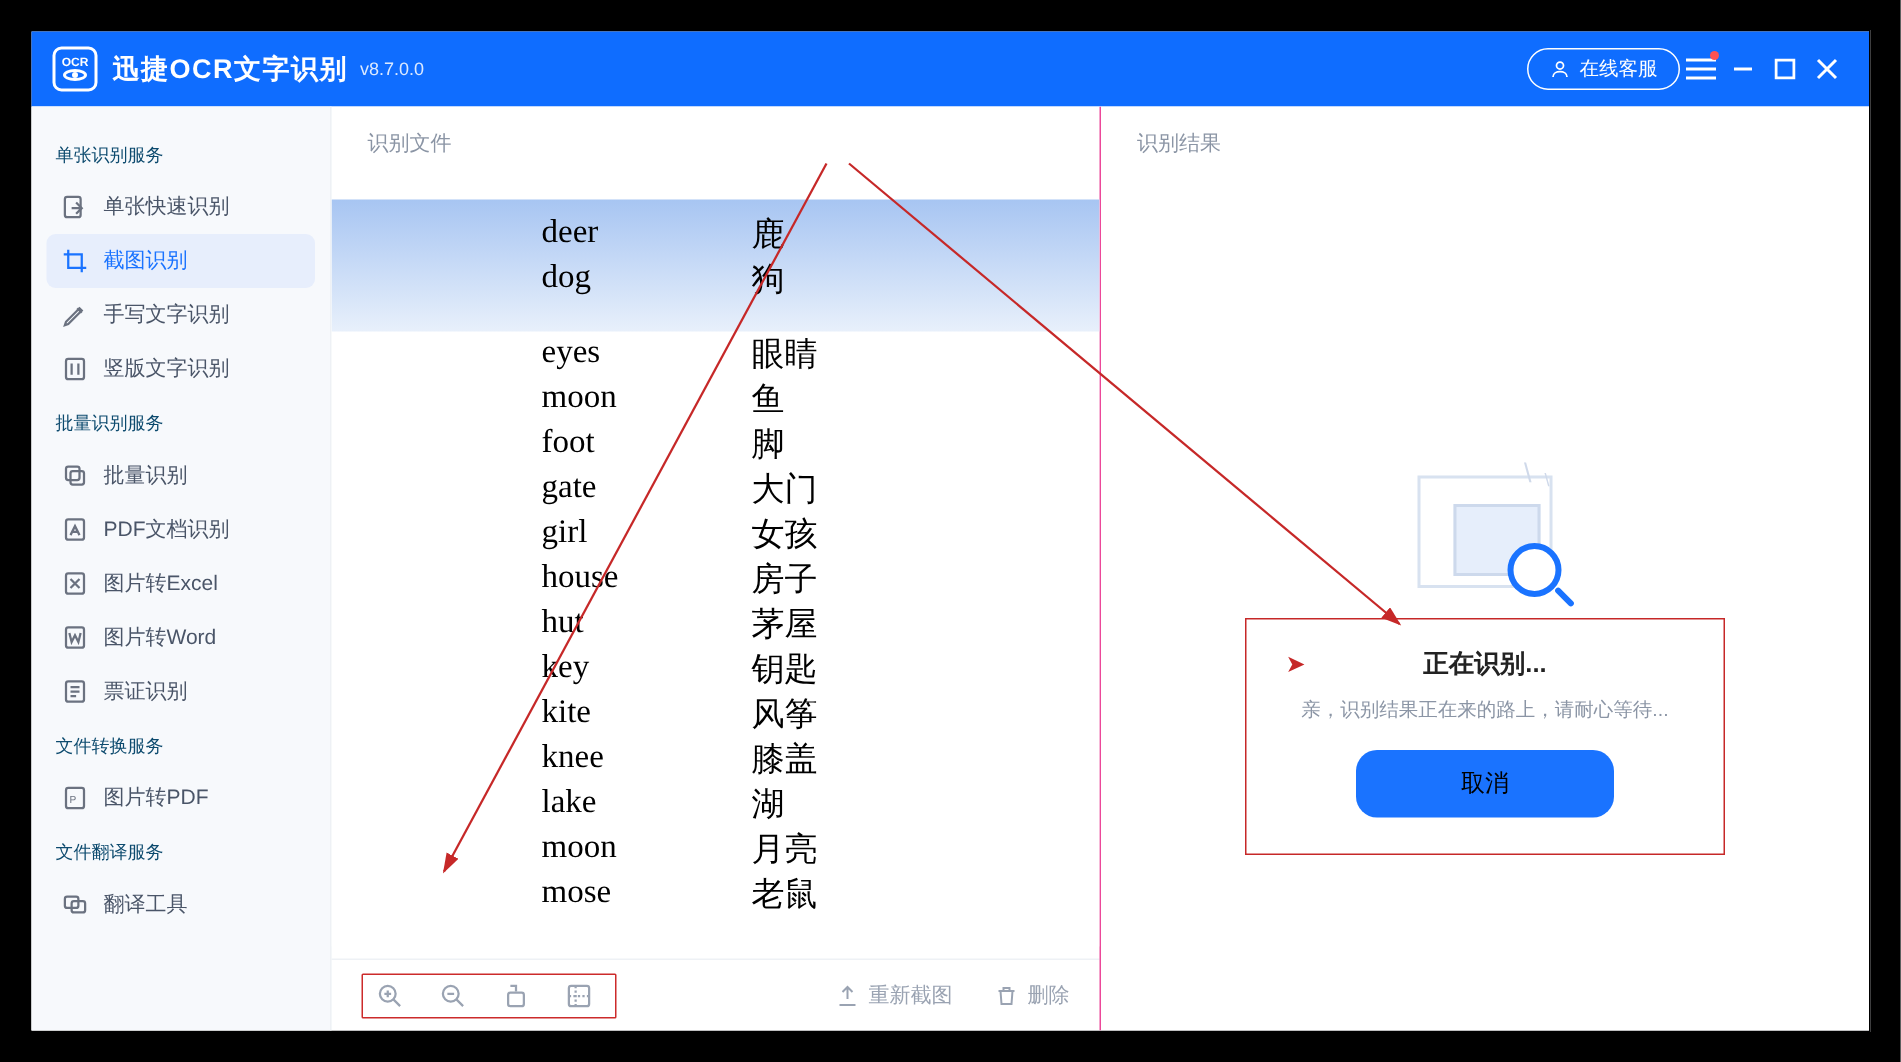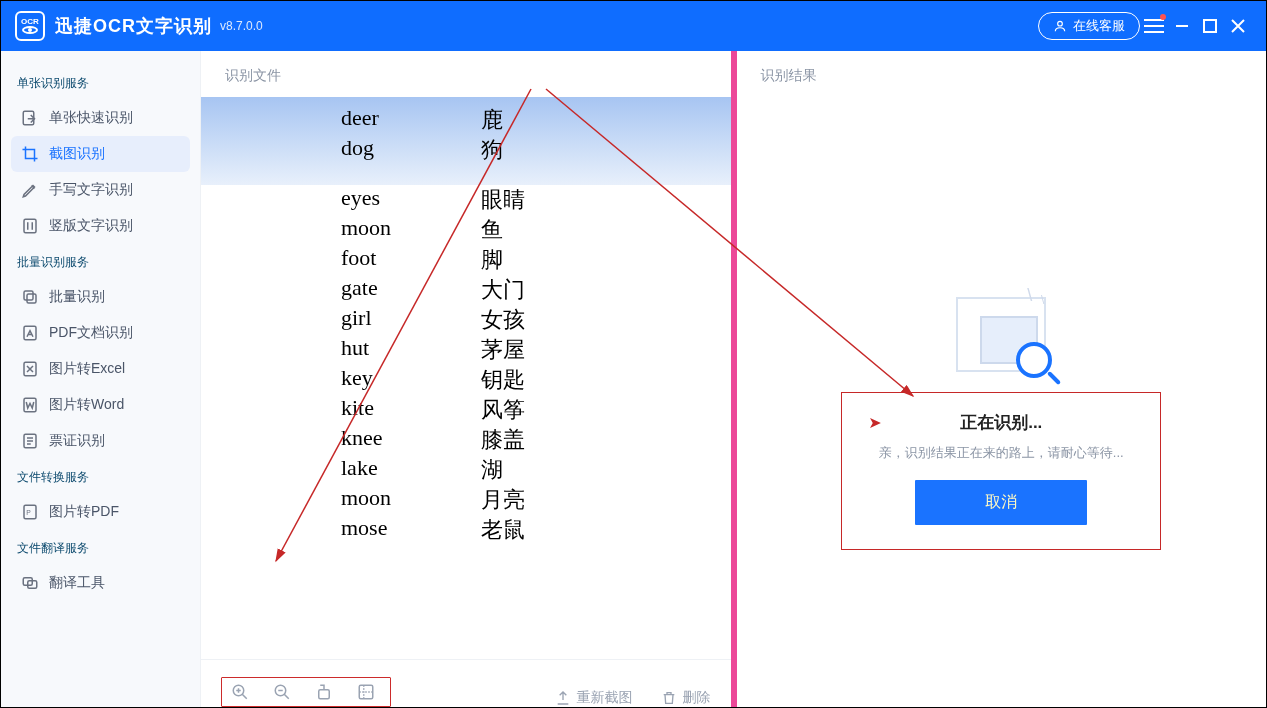--- a/index.html
+++ b/index.html
@@ -1,17 +1,17 @@
 <!DOCTYPE html>
 <html><head>
 <meta charset="utf-8">
 <style>
   * { box-sizing: border-box; margin:0; padding:0; }
   body { font-family: "Microsoft YaHei", Arial, sans-serif; background:#000; }
-  .frame { width:1267px; height:708px; background:#000; padding:0; }
+  .frame { width:1267px; height:708px; background:#000; padding:20px; }
   .app { width:100%; height:100%; background:#f7f9fc; display:flex; flex-direction:column; border:1px solid #000; position:relative; }
 
   
   .titlebar { height:50px; background:linear-gradient(#0f6dff,#0f6dff); color:#fff; display:flex; align-items:center; padding:0 14px; }
   .logo-box { width:30px; height:30px; border:2px solid #fff; border-radius:6px; display:flex; flex-direction:column; align-items:center; justify-content:center; margin-right:10px; font-size:8px; font-weight:bold;}
   .logo-eye { width:16px; height:8px; border:2px solid #fff; border-radius:50%; position:relative;}
   .logo-eye::after { content:""; width:4px; height:4px; background:#fff; border-radius:50%; position:absolute; top:0; left:4px;}
   .app-title { font-size:18px; font-weight:bold; letter-spacing:1px;}
   .app-ver { font-size:12px; margin-left:8px; opacity:.85;}
   .tb-right { margin-left:auto; display:flex; align-items:flex-end; gap:0;}
@@ -24,55 +24,55 @@
   .sidebar { width:200px; background:#f7f9fc; padding:14px 10px; overflow:auto; border-right:1px solid #eef1f5;}
   .sb-section { color:#0c4a6e; font-size:12px; margin:10px 6px 8px;}
   .sb-item { display:flex; align-items:center; gap:10px; padding:9px 10px; border-radius:6px; color:#4a5568; font-size:14px; cursor:pointer;}
   .sb-item.active { background:#e7eefc; color:#1a73ff;}
   .sb-icon { width:18px; height:18px; display:flex; align-items:center; justify-content:center; color:#6b7280;}
   .sb-item.active .sb-icon { color:#1a73ff;}
 
   
   .main { flex:1; display:flex; position:relative;}
   .panel { flex:1; display:flex; flex-direction:column; }
-  .panel + .panel { border-left:6px solid #ec4899;}
+  .panel + .panel { border-left:1px solid #ec4899;}
   .panel-head { padding:16px 24px 12px; color:#8b95a5; font-size:14px;}
   .panel-body { flex:1; position:relative; overflow:hidden;}
 
   
   .doc-area { margin:0; background:#fff;}
   .word-table { padding:0 0 20px 140px; font-family: "Times New Roman", serif; font-size:22px;}
   .wrow { display:flex; }
   .wrow .en { width:140px;}
   .wrow .cn { }
-  .highlight-rows { background:linear-gradient(#a7c5f2,#e8f0fb); padding-top:8px; margin-top:0;}
+  .highlight-rows { background:linear-gradient(#a7c5f2,#e8f0fb); padding-top:8px; margin-top:16px;}
   .highlight-rows .wrow { }
 
   
-  .left-bottom { height:48px; border-top:1px solid #eef1f5; display:flex; align-items:flex-end; padding:0 20px; gap:18px; color:#9aa3b2;}
+  .left-bottom { height:48px; border-top:1px solid #eef1f5; display:flex; align-items:center; padding:0 20px; gap:18px; color:#9aa3b2;}
   .lb-left { display:flex; gap:22px; border:1.5px solid #d34; padding:4px 14px 4px 8px; border-radius:1px; border-color:#c23; }
   .lb-left { border:1.5px solid #cc2b2b; }
   .lb-icon { width:20px; height:20px; display:flex; align-items:center; justify-content:center; cursor:pointer;}
   .lb-center { margin-left:auto; display:flex; gap:28px; align-items:center; font-size:14px;}
   .lb-btn { display:flex; align-items:center; gap:6px; cursor:pointer;}
 
   
   .result-area { height:100%; display:flex; flex-direction:column; align-items:center; justify-content:flex-start; position:relative;}
   .placeholder-img { width:90px; height:75px; border:2px solid #d8e2f0; position:relative; margin-top:200px; display:flex; align-items:flex-end; justify-content:flex-end; padding:6px;}
   .placeholder-inner { width:58px; height:48px; background:#e6eefb; border:2px solid #cdd9ec;}
   .magnifier { position:absolute; right:-8px; bottom:-8px;}
   .magnifier .lens { width:36px; height:36px; border:4px solid #1a73ff; border-radius:50%; background:#fff;}
   .magnifier .handle { width:16px; height:4px; background:#1a73ff; position:absolute; bottom:-2px; right:-10px; transform:rotate(45deg); border-radius:2px;}
   .ph-mark1 { position:absolute; top:-14px; right:12px; color:#cfd9ea; font-size:18px; }
   .ph-mark2 { position:absolute; top:-6px; right:0; color:#cfd9ea; font-size:12px; }
 
   .status-box { margin-top:20px; width:320px; border:1.5px solid #c62828; padding:18px 20px 24px; text-align:center;}
   .status-title { font-size:17px; font-weight:bold; color:#222; margin-bottom:10px;}
   .status-msg { font-size:13px; color:#8b95a5; margin-bottom:18px;}
-  .cancel-btn { background:#1a73ff; color:#fef9c3; border:none; padding:12px 70px; font-size:16px; border-radius:1px; cursor:pointer;}
+  .cancel-btn { background:#1a73ff; color:#000000; border:none; padding:12px 70px; font-size:16px; border-radius:14px; cursor:pointer;}
   svg.arrows { position:absolute; top:0; left:0; pointer-events:none;}
 </style>
 </head>
 <body>
 <div class="frame">
 <div class="app">
 
   <div class="titlebar">
     <div class="logo-box">
       <span style="line-height:1">OCR</span>
@@ -247,20 +247,24 @@
                     <span class="en">foot</span>
                     <span class="cn">脚</span>
                   </div>
                   <div class="wrow">
                     <span class="en">gate</span>
                     <span class="cn">大门</span>
                   </div>
                   <div class="wrow">
                     <span class="en">girl</span>
                     <span class="cn">女孩</span>
+                  </div>
+                  <div class="wrow">
+                    <span class="en">house</span>
+                    <span class="cn">房子</span>
                   </div>
                   <div class="wrow">
                     <span class="en">hut</span>
                     <span class="cn">茅屋</span>
                   </div>
                   <div class="wrow">
                     <span class="en">key</span>
                     <span class="cn">钥匙</span>
                   </div>
                   <div class="wrow">

